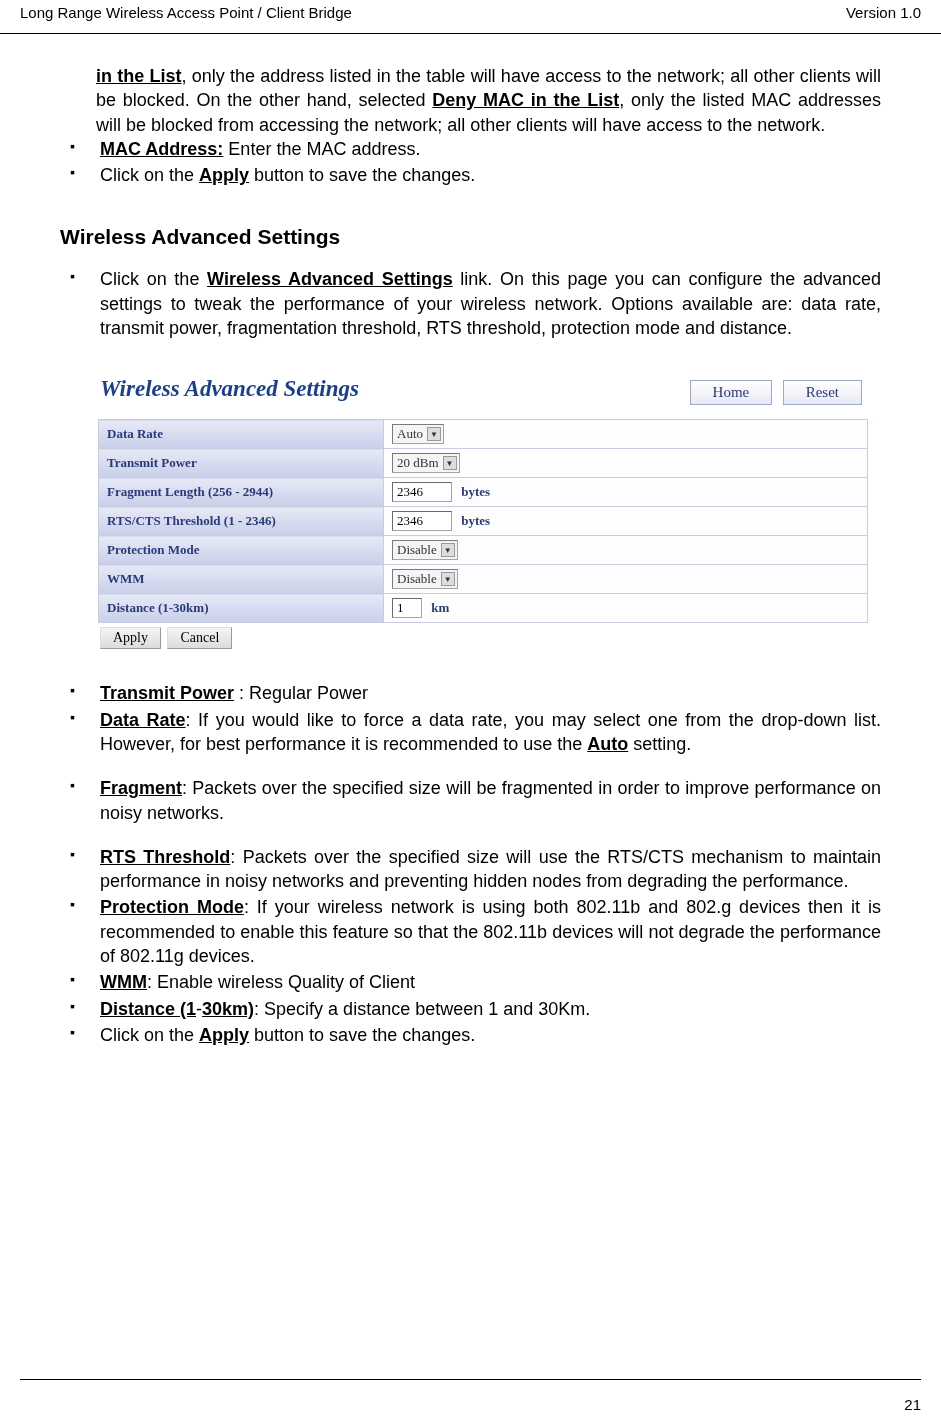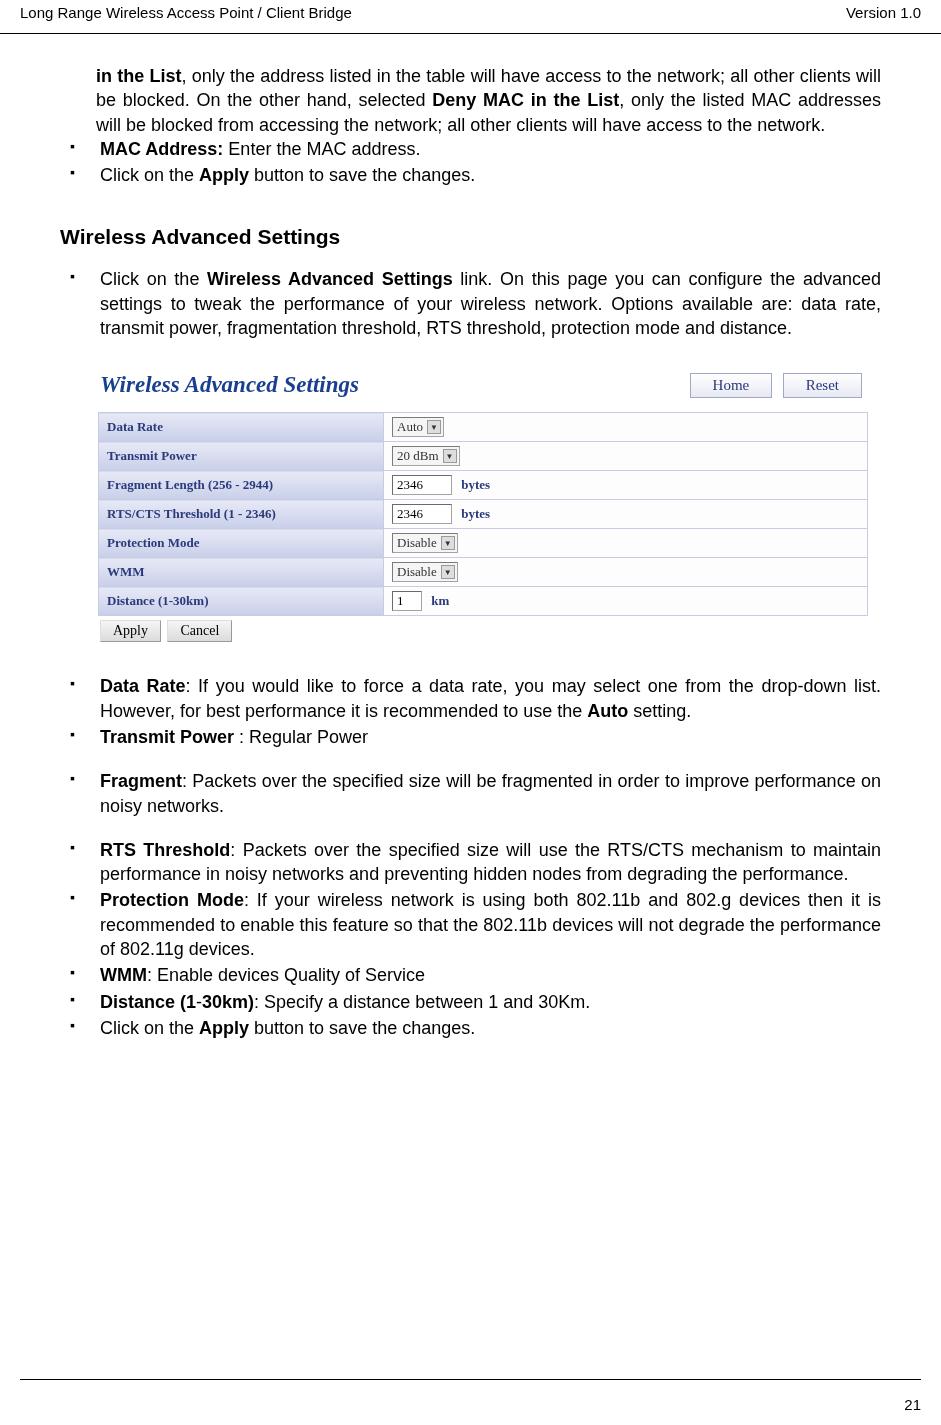--- a/index.html
+++ b/index.html
@@ -44,21 +44,21 @@
       position: absolute;
       left: 0;
       top: 0;
       font-size: 14px;
     }
     .heading1 {
       font-size: 21px;
       font-weight: bold;
       margin: 38px 0 18px 0;
     }
-    .b { font-weight: bold; }
+    .b { font-weight: bold; text-decoration: underline; }
     .screenshot-wrap {
       margin: 28px 0 28px 38px;
       width: 770px;
     }
     .ss-header {
       display: flex;
       align-items: center;
       justify-content: space-between;
       padding: 4px 6px 8px 2px;
     }
@@ -72,20 +72,21 @@
     .ss-btn-top {
       display: inline-block;
       background: linear-gradient(#fff, #e8e8f4);
       border: 1px solid #9ea8c8;
       color: #2a3a7a;
       font-family: Georgia, serif;
       font-size: 15px;
       padding: 3px 22px;
       margin-left: 6px;
       cursor: pointer;
+      margin-top: 8px;
     }
     .ss-table {
       width: 100%;
       border-collapse: collapse;
       margin-top: 6px;
     }
     .ss-table th, .ss-table td {
       border: 1px solid #c8cce0;
       padding: 4px 8px;
       text-align: left;
@@ -263,32 +264,32 @@
       </tr>
     </tbody>
       </table>
     <div class="ss-footer">
       <button class="ss-btn-bottom">Apply</button>
       <button class="ss-btn-bottom">Cancel</button>
     </div>
   </div>
 
   <ul>
+    <li><span class="b">Transmit Power</span><span> : Regular Power</span></li>
     <li><span class="b">Data Rate</span><span>: If you would like to force a data rate, you may select one from the drop-down list. However, for best performance it is recommended to use the </span><span class="b">Auto</span><span> setting.</span></li>
-    <li><span class="b">Transmit Power</span><span> : Regular Power</span></li>
   </ul>
   <div class="gap"></div>
   <ul>
     <li><span class="b">Fragment</span><span>: Packets over the specified size will be fragmented in order to improve performance on noisy networks.</span></li>
   </ul>
   <div class="gap"></div>
   <ul>
     <li><span class="b">RTS Threshold</span><span>: Packets over the specified size will use the RTS/CTS mechanism to maintain performance in noisy networks and preventing hidden nodes from degrading the performance.</span></li>
     <li><span class="b">Protection Mode</span><span>: If your wireless network is using both 802.11b and 802.g devices then it is recommended to enable this feature so that the 802.11b devices will not degrade the performance of 802.11g devices.</span></li>
-    <li><span class="b">WMM</span><span>: Enable devices Quality of Service</span></li>
+    <li><span class="b">WMM</span><span>: Enable wireless Quality of Client</span></li>
     <li><span class="b">Distance (1</span><span>-</span><span class="b">30km)</span><span>: Specify a distance between 1 and 30Km.</span></li>
     <li><span>Click on the </span><span class="b">Apply</span><span> button to save the changes.</span></li>
   </ul>
 
 </div>
 
 <div class="page-footer">
   <span>21</span>
 </div>
 

